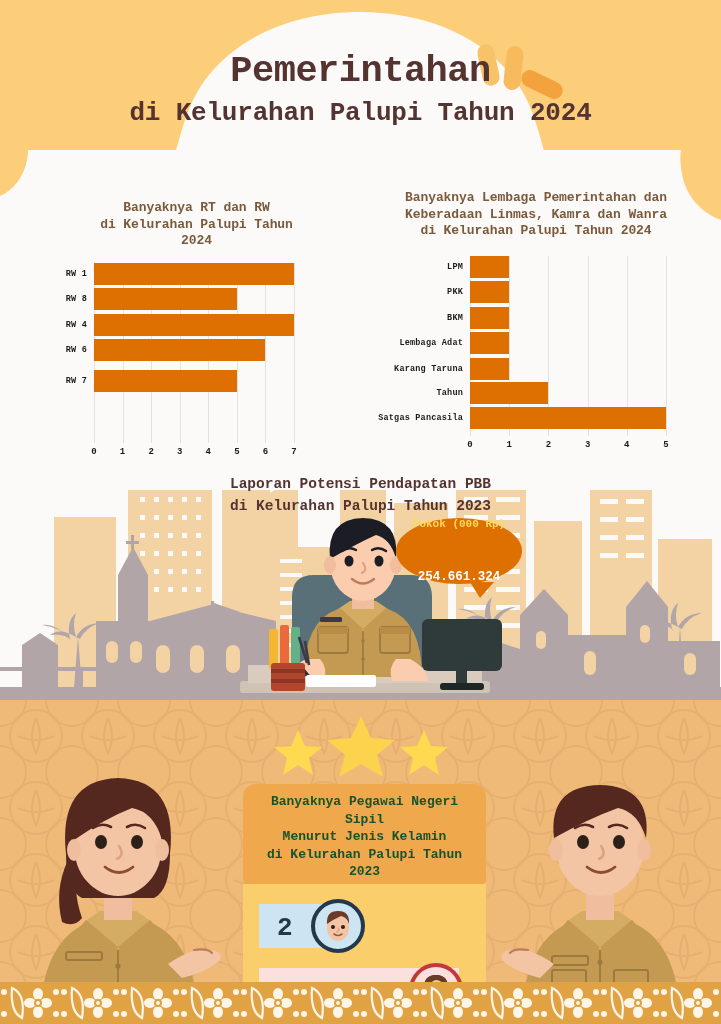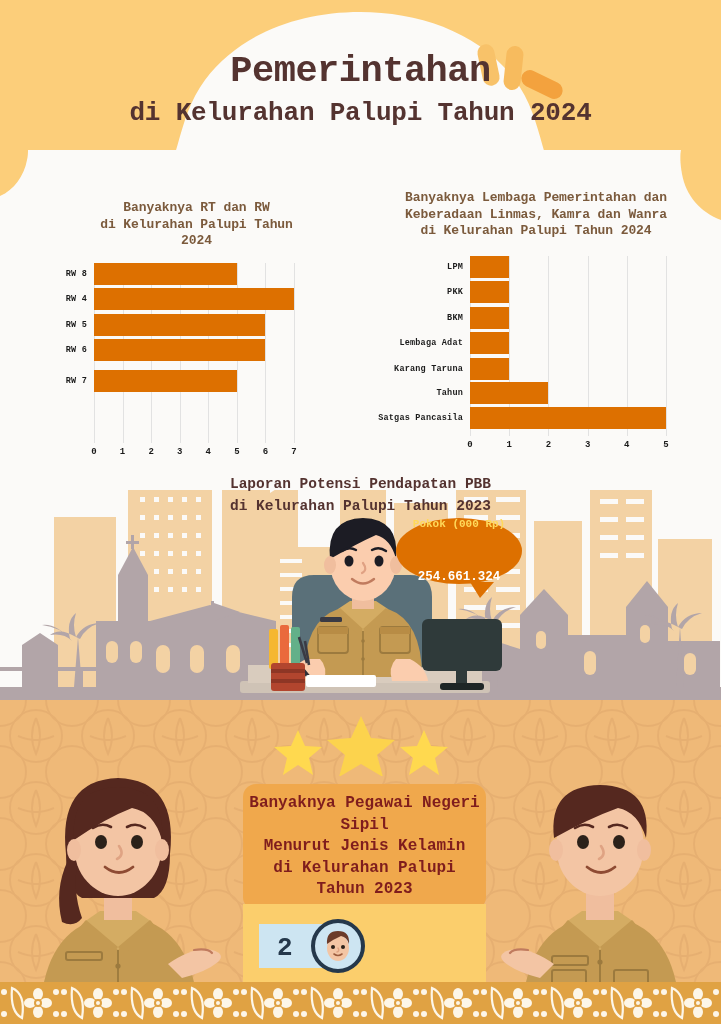--- a/index.html
+++ b/index.html
@@ -88,21 +88,21 @@
     position: absolute; left: 0; top: 700px; width: 721px; height: 324px; z-index: 5;
     background: #EFB978; overflow: hidden;
   }
   .batik-bg { position: absolute; inset: 0; opacity: .42; }
   .stars { position: absolute; left: 0; top: 716px; width: 721px; z-index: 8; text-align: center; }
   .pns-card {
     position: absolute; left: 243px; top: 784px; width: 243px; z-index: 9;
   }
   .pns-head {
     background: #F0A84C; border-radius: 13px; padding: 9px 6px 9px;
-    text-align: center; font-size: 16px; font-weight: 800; color: #7f1d1d; line-height: 1.35;
+    text-align: center; font-size: 13px; font-weight: 800; color: #14532d; line-height: 1.35;
   }
   .pns-body {
     background: #FBCE6C; border-radius: 0 0 6px 6px; padding: 16px 0 20px; margin-top: -6px;
   }
   .pns-row { position: relative; height: 52px; margin: 0 0 12px 0; }
   .pns-bar { position: absolute; height: 44px; top: 4px; }
   .pns-num { position: absolute; font-size: 26px; font-weight: 800; top: 13px; }
   .avatar-circle {
     position: absolute; width: 54px; height: 54px; border-radius: 50%;
     top: -1px; display: flex; align-items: center; justify-content: center;
@@ -157,30 +157,30 @@
         <div class="grid-line" style="left:0%"></div>
         <div class="grid-line" style="left:14.28%"></div>
         <div class="grid-line" style="left:28.57%"></div>
         <div class="grid-line" style="left:42.85%"></div>
         <div class="grid-line" style="left:57.14%"></div>
         <div class="grid-line" style="left:71.42%"></div>
         <div class="grid-line" style="left:85.71%"></div>
         <div class="grid-line" style="left:100%"></div>
 
         <div class="bar-row" style="height:22px; margin-bottom:3.5px;">
+          <span class="cat-label">RW 1</span>
+          <div class="bar" style="width:100%"></div>
+        </div>
+        <div class="bar-row" style="height:22px; margin-bottom:3.5px;">
           <span class="cat-label">RW 8</span>
           <div class="bar" style="width:71.42%"></div>
         </div>
         <div class="bar-row" style="height:22px; margin-bottom:3.5px;">
           <span class="cat-label">RW 4</span>
           <div class="bar" style="width:100%"></div>
-        </div>
-        <div class="bar-row" style="height:22px; margin-bottom:3.5px;">
-          <span class="cat-label">RW 5</span>
-          <div class="bar" style="width:85.71%"></div>
         </div>
         <div class="bar-row" style="height:22px; margin-bottom:9px;">
           <span class="cat-label">RW 6</span>
           <div class="bar" style="width:85.71%"></div>
         </div>
         <div class="bar-row" style="height:22px;">
           <span class="cat-label">RW 7</span>
           <div class="bar" style="width:71.42%"></div>
         </div>
       </div>

